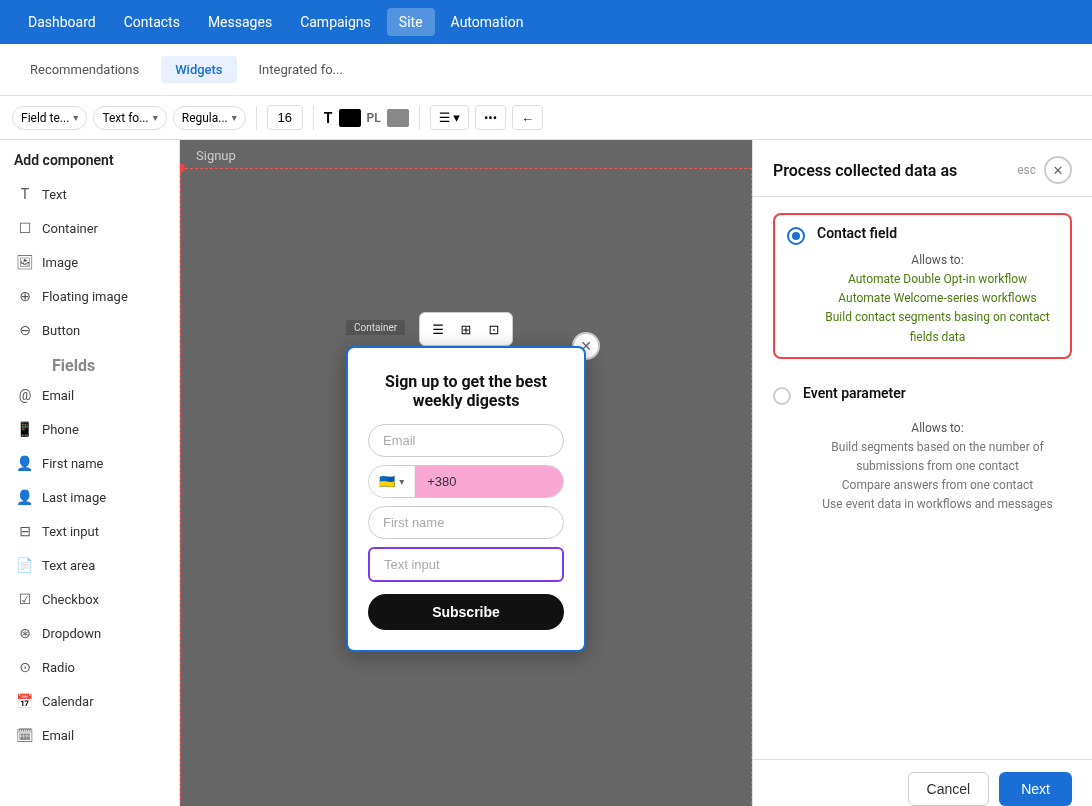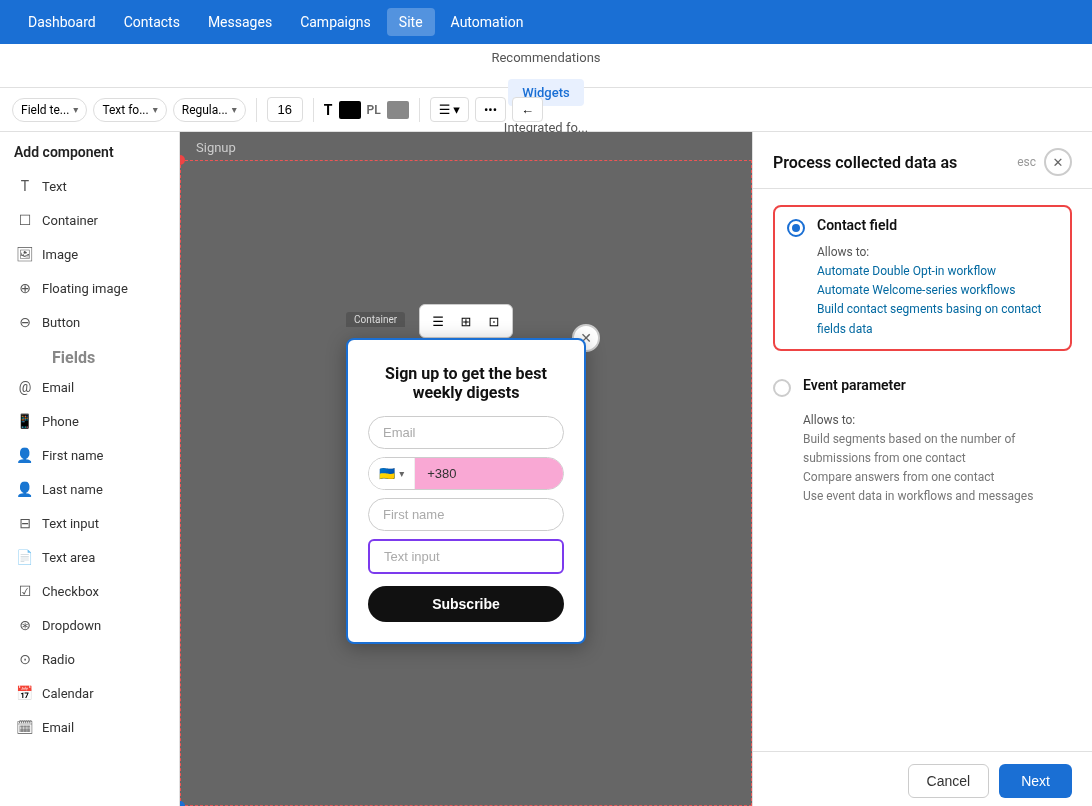--- a/index.html
+++ b/index.html
@@ -23,24 +23,23 @@
       white-space: nowrap;
     }
     .top-nav a.active { background: rgba(255,255,255,0.25); }
 
     
     .tabs-row {
       background: #fff;
       border-bottom: 1px solid #e0e0e0;
       display: flex;
       align-items: center;
-      height: 44px;
+      height: 52px;
       padding: 0 16px;
       gap: 8px;
-      flex-direction: column;
     }
     .tab-item {
       padding: 6px 14px;
       border-radius: 4px;
       font-size: 13px;
       cursor: pointer;
       color: #555;
     }
     .tab-item.active {
       background: #e8f0fe;
@@ -371,21 +370,21 @@
       height: 8px;
       border-radius: 50%;
       background: #1a6fd4;
     }
     .radio-option-label {
       font-size: 14px;
       font-weight: 600;
       color: #111;
       margin-bottom: 4px;
     }
-    .radio-option-section { margin-bottom: 16px; }
+    .radio-option-section { margin-bottom: 16px; text-align: center; }
 
     
     .right-panel-footer {
       padding: 12px 20px;
       border-top: 1px solid #e0e0e0;
       display: flex;
       gap: 10px;
       justify-content: flex-end;
     }
     .btn-cancel {
@@ -494,21 +493,21 @@
     <div class="sidebar-item">
       <div class="sidebar-item-icon">📱</div>
       <span>Phone</span>
     </div>
     <div class="sidebar-item">
       <div class="sidebar-item-icon">👤</div>
       <span>First name</span>
     </div>
     <div class="sidebar-item">
       <div class="sidebar-item-icon">👤</div>
-      <span>Last name</span>
+      <span>Last image</span>
     </div>
     <div class="sidebar-item">
       <div class="sidebar-item-icon">⊟</div>
       <span>Text input</span>
     </div>
     <div class="sidebar-item">
       <div class="sidebar-item-icon">📄</div>
       <span>Text area</span>
     </div>
     <div class="sidebar-item">
@@ -599,21 +598,21 @@
       <div class="radio-option-section">
         <div style="border: 2px solid #e44; border-radius: 8px; padding: 10px 12px; margin-bottom: 16px;">
           <div class="radio-option" style="margin-bottom:8px; padding:0;">
             <div class="radio-circle selected"></div>
             <div>
               <div class="radio-option-label">Contact field</div>
             </div>
           </div>
           <div style="padding-left: 30px;">
             <div style="font-size:12px; color:#555; margin-bottom:3px;">Allows to:</div>
-            <div style="font-size:12px; color:#0369a1; line-height:1.6;">
+            <div style="font-size:12px; color:#4d7c0f; line-height:1.6;">
               <div>Automate Double Opt-in workflow</div>
               <div>Automate Welcome-series workflows</div>
               <div>Build contact segments basing on contact fields data</div>
             </div>
           </div>
         </div>
       </div>
 
       <div class="radio-option-section">
         <div class="radio-option" style="margin-bottom:6px;">

